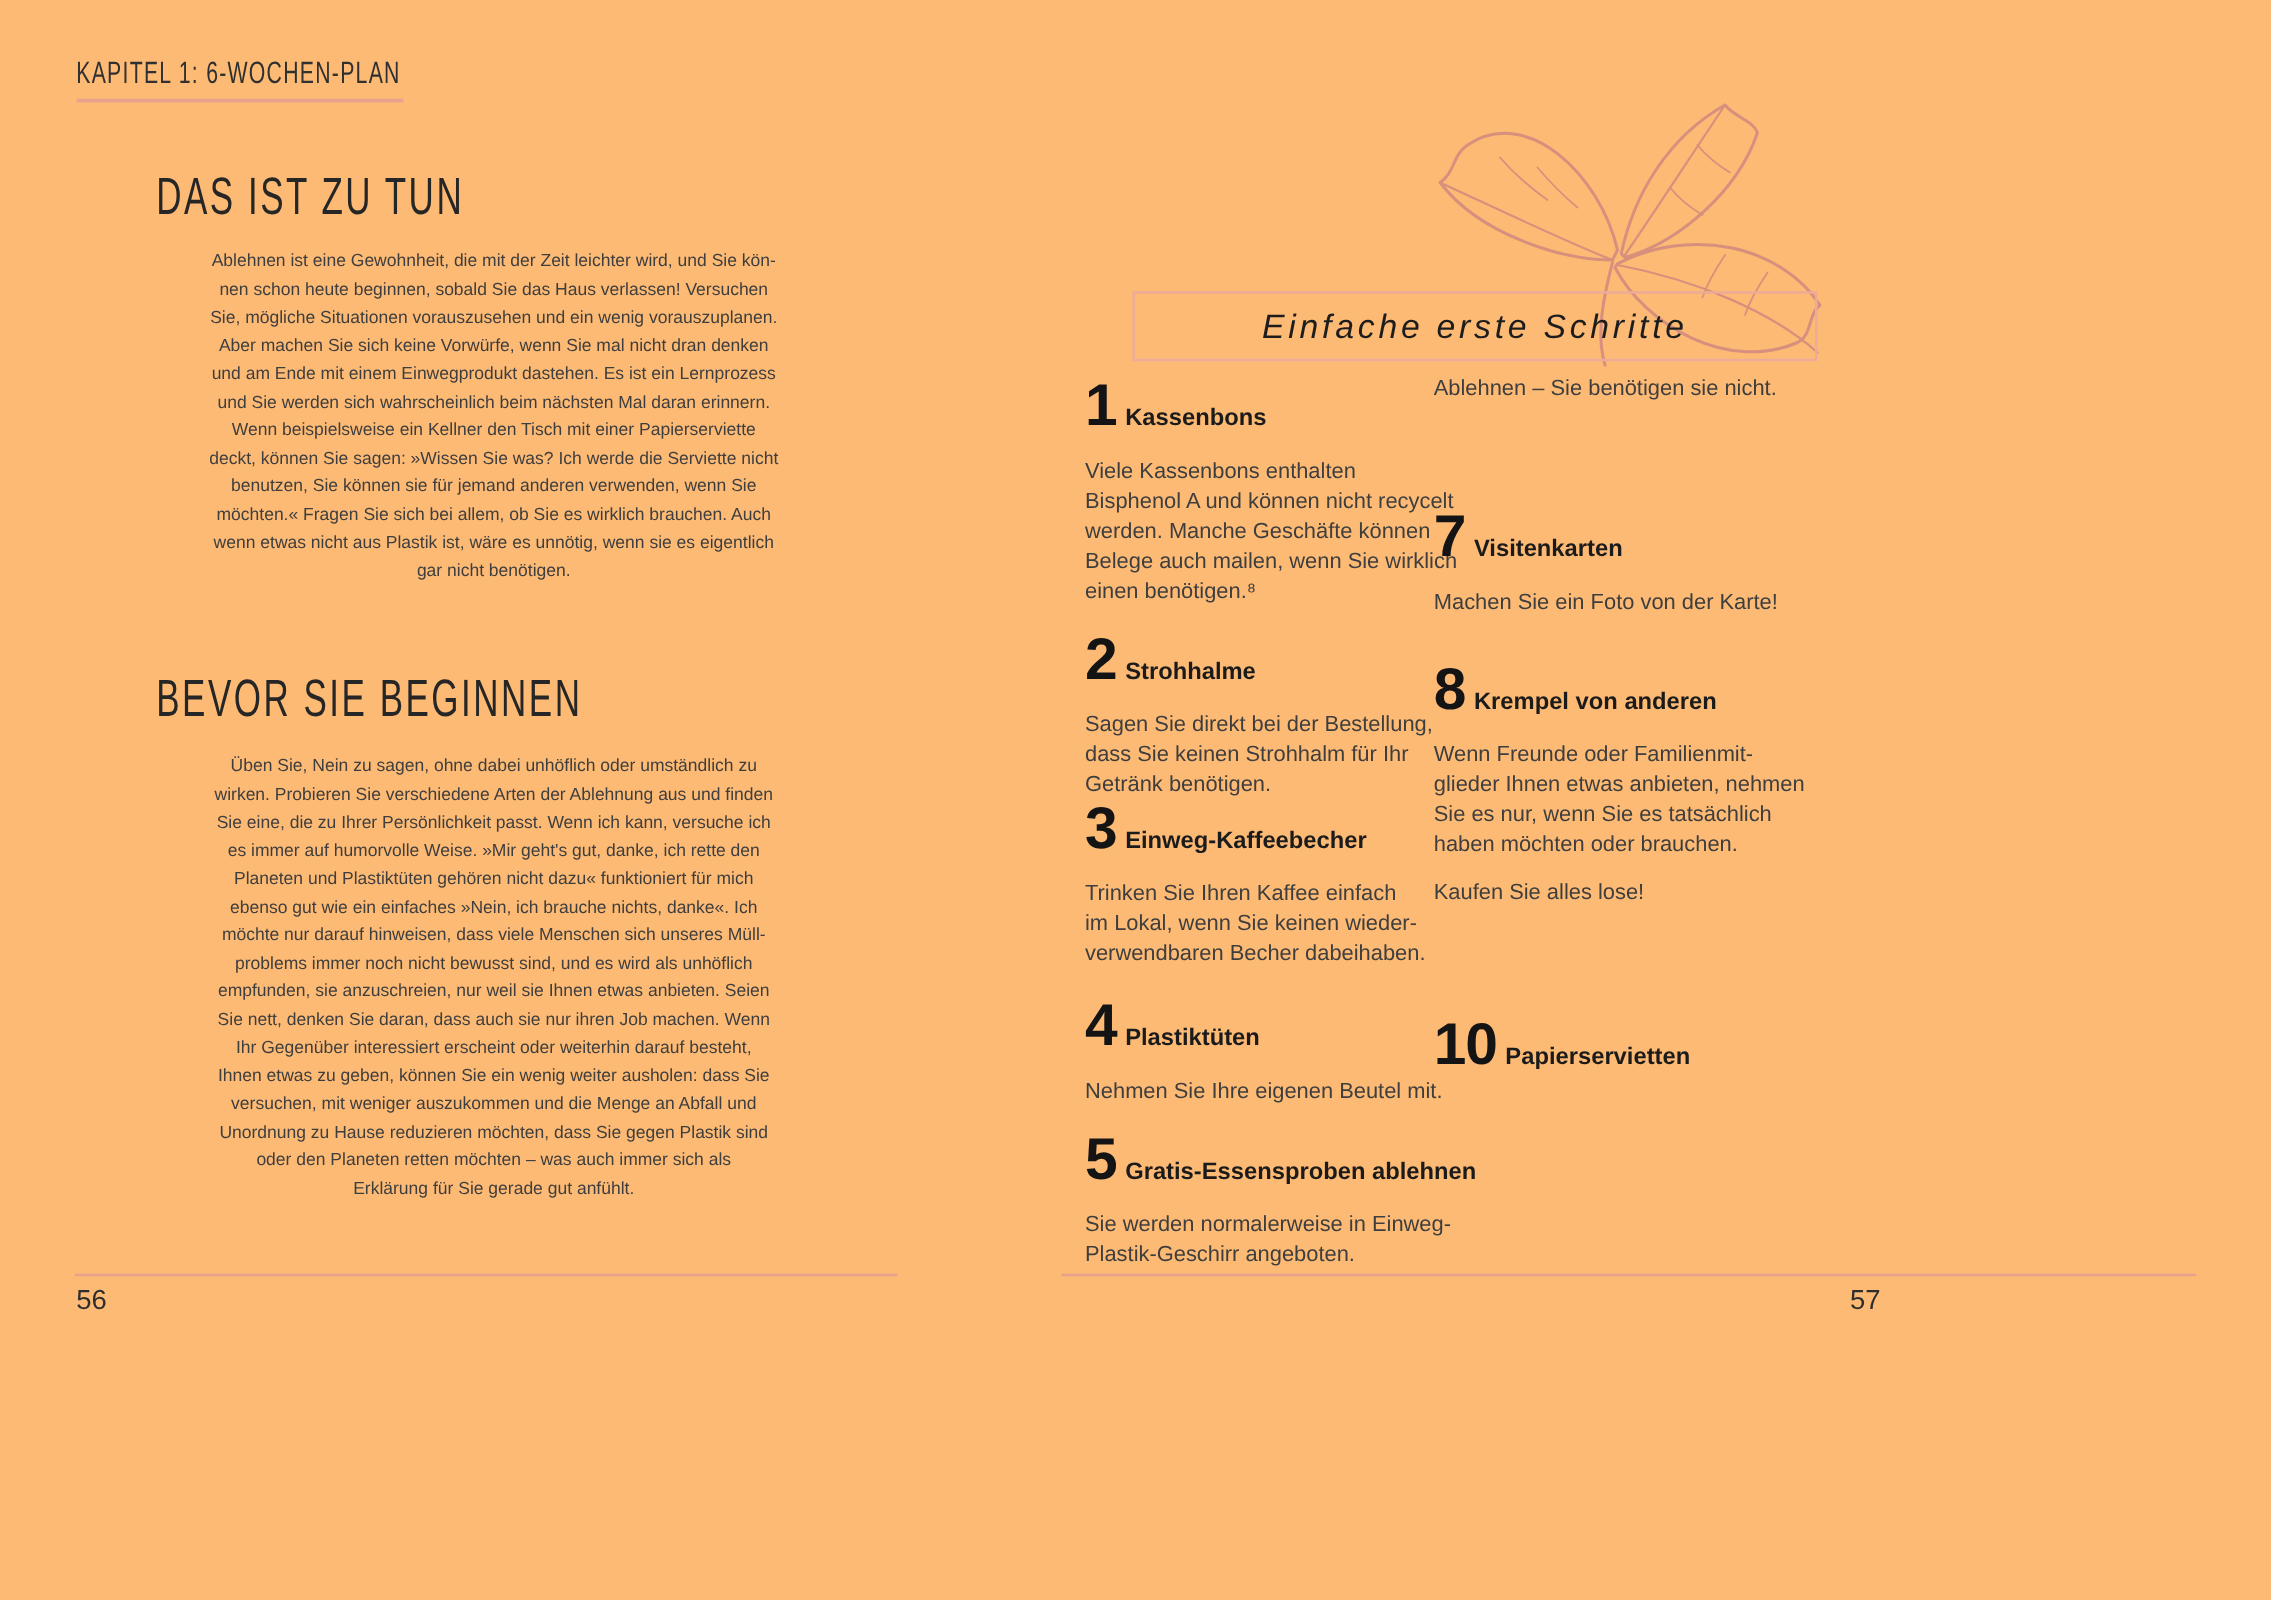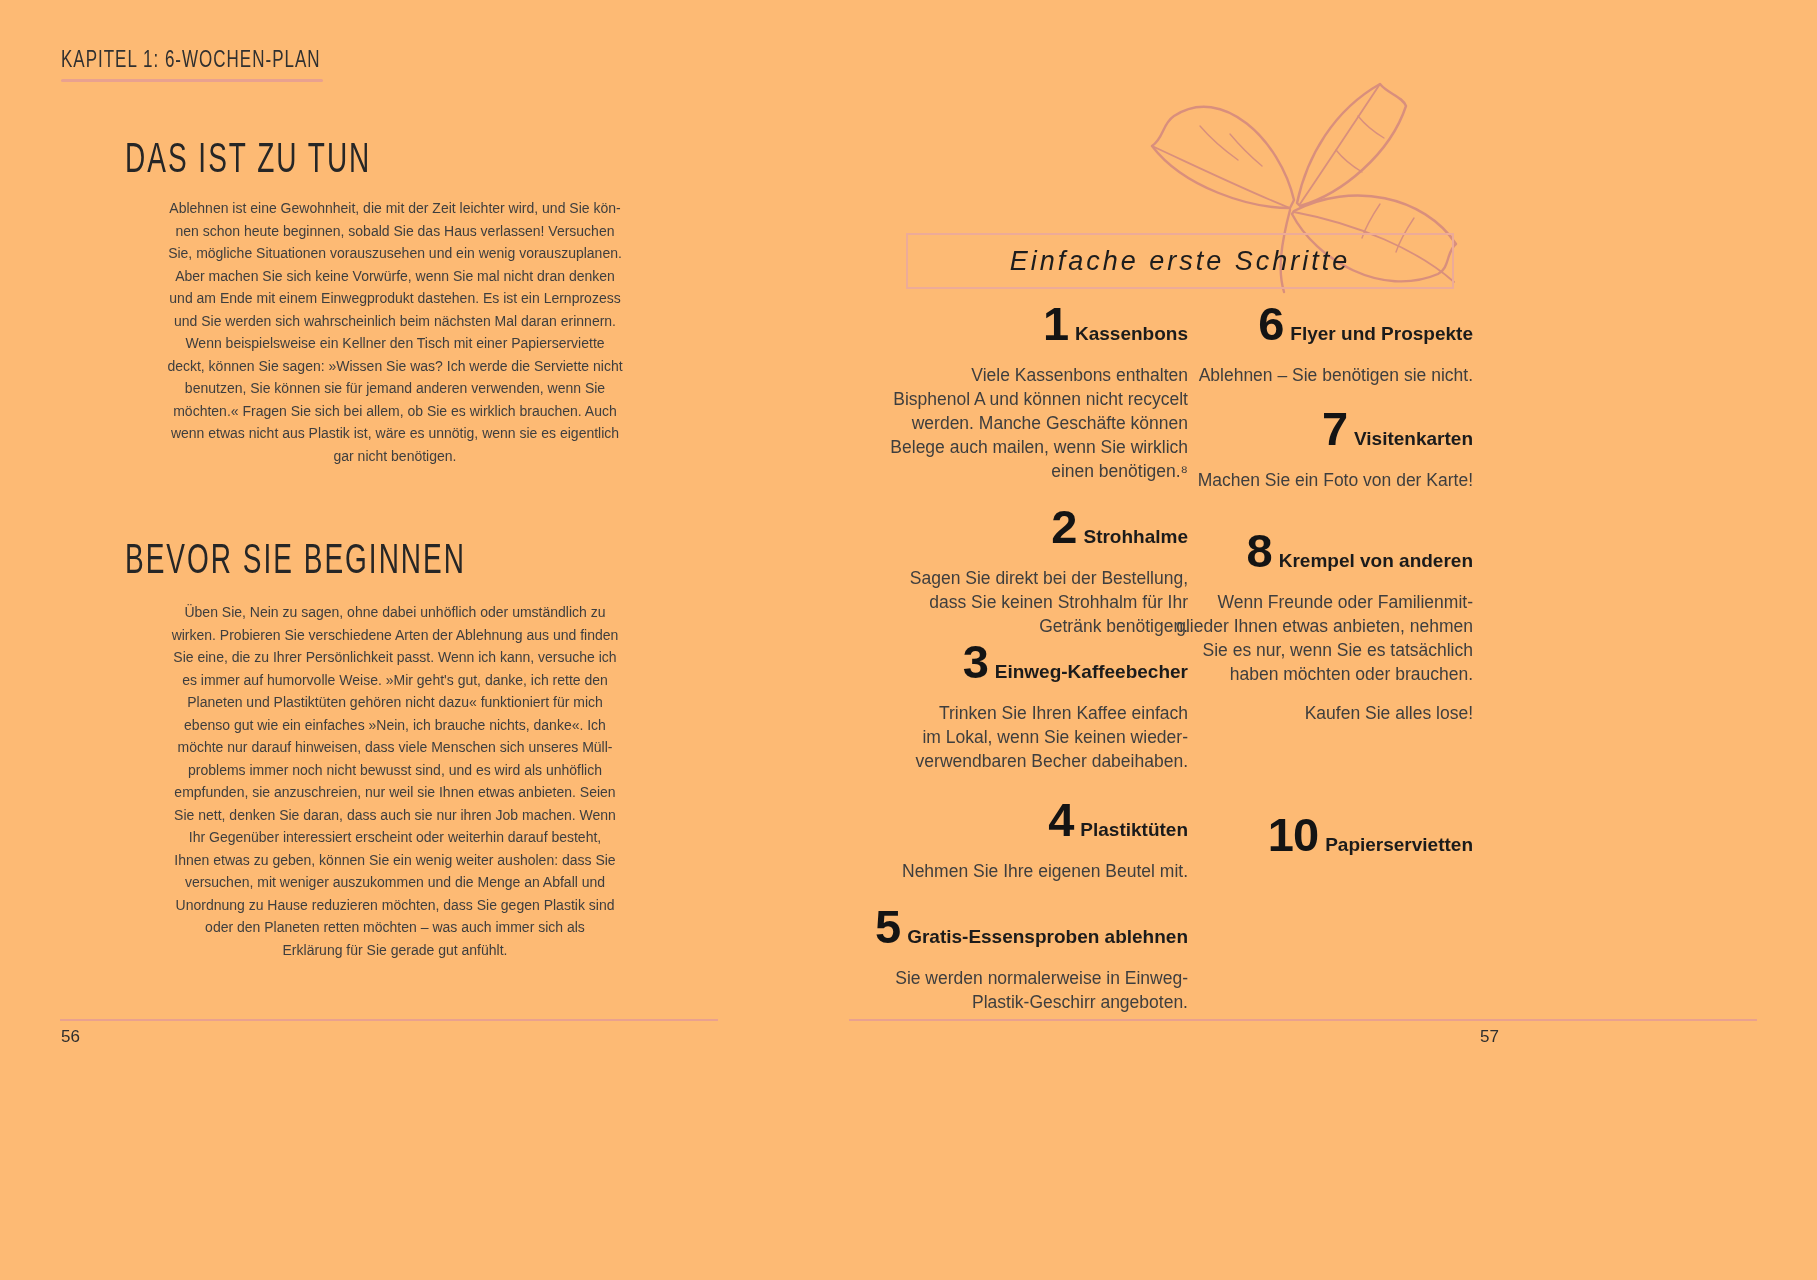--- a/index.html
+++ b/index.html
@@ -26,36 +26,36 @@
   .para{
     position:absolute;left:125px;width:540px;text-align:center;
     font-size:14px;line-height:22.5px;white-space:pre-line;color:#3e3e3e;
   }
   #para-1{top:197px;}
   #para-2{top:601px;}
   
   .footer-rule{position:absolute;top:1019px;height:2px;background:#e9a18f;}
   #rule-left{left:60px;width:658px;}
   #rule-right{left:849px;width:908px;}
-  .page-number{position:absolute;top:1027px;font-size:17px;color:#2e2e2e;}
+  .page-number{position:absolute;top:1027px;font-size:22px;color:#2e2e2e;}
   #pn-left{left:61px;}
   #pn-right{left:1480px;}
   
   .leaf-wrap{position:absolute;left:1122px;top:58px;width:345px;height:237px;}
   .title-box{
     position:absolute;left:906px;top:233px;width:544px;height:52px;
     border:2px solid #edab98;display:flex;align-items:center;justify-content:center;
     background:transparent;
   }
   .title-box .txt{
     font-size:27px;font-style:italic;font-weight:500;letter-spacing:3px;color:#1d1d1d;
     white-space:nowrap;
   }
   
-  .item{position:absolute;width:320px;text-align:right;}
+  .item{position:absolute;width:320px;text-align:left;}
   .item .head{white-space:nowrap;line-height:54px;}
   .item .num{font-size:47px;font-weight:700;color:#141414;letter-spacing:-1px;}
   .item .lbl{font-size:19px;font-weight:700;color:#1b1b1b;margin-left:7px;}
   .item .body{margin-top:1px;font-size:17.5px;line-height:24px;white-space:pre-line;color:#3e3e3e;}
   .i1{left:868px;top:297px;}
   .i2{left:868px;top:500px;}
   .i3{left:868px;top:635px;}
   .i4{left:868px;top:793px;}
   .i5{left:868px;top:900px;}
   .i6{left:1147px;top:297px;width:326px;}
@@ -169,21 +169,20 @@
       <div class="head"><span class="num">4</span><span class="lbl">Plastiktüten</span></div>
       <div class="body">Nehmen Sie Ihre eigenen Beutel mit.</div>
     </div>
     <div class="item i5">
       <div class="head"><span class="num">5</span><span class="lbl">Gratis-Essensproben ablehnen</span></div>
       <div class="body">Sie werden normalerweise in Einweg-
 Plastik-Geschirr angeboten.</div>
     </div>
 
     <div class="item i6">
-      <div class="head"><span class="num">6</span><span class="lbl">Flyer und Prospekte</span></div>
       <div class="body">Ablehnen – Sie benötigen sie nicht.</div>
     </div>
     <div class="item i7">
       <div class="head"><span class="num">7</span><span class="lbl">Visitenkarten</span></div>
       <div class="body">Machen Sie ein Foto von der Karte!</div>
     </div>
     <div class="item i8">
       <div class="head"><span class="num">8</span><span class="lbl">Krempel von anderen</span></div>
       <div class="body">Wenn Freunde oder Familienmit-
 glieder Ihnen etwas anbieten, nehmen

